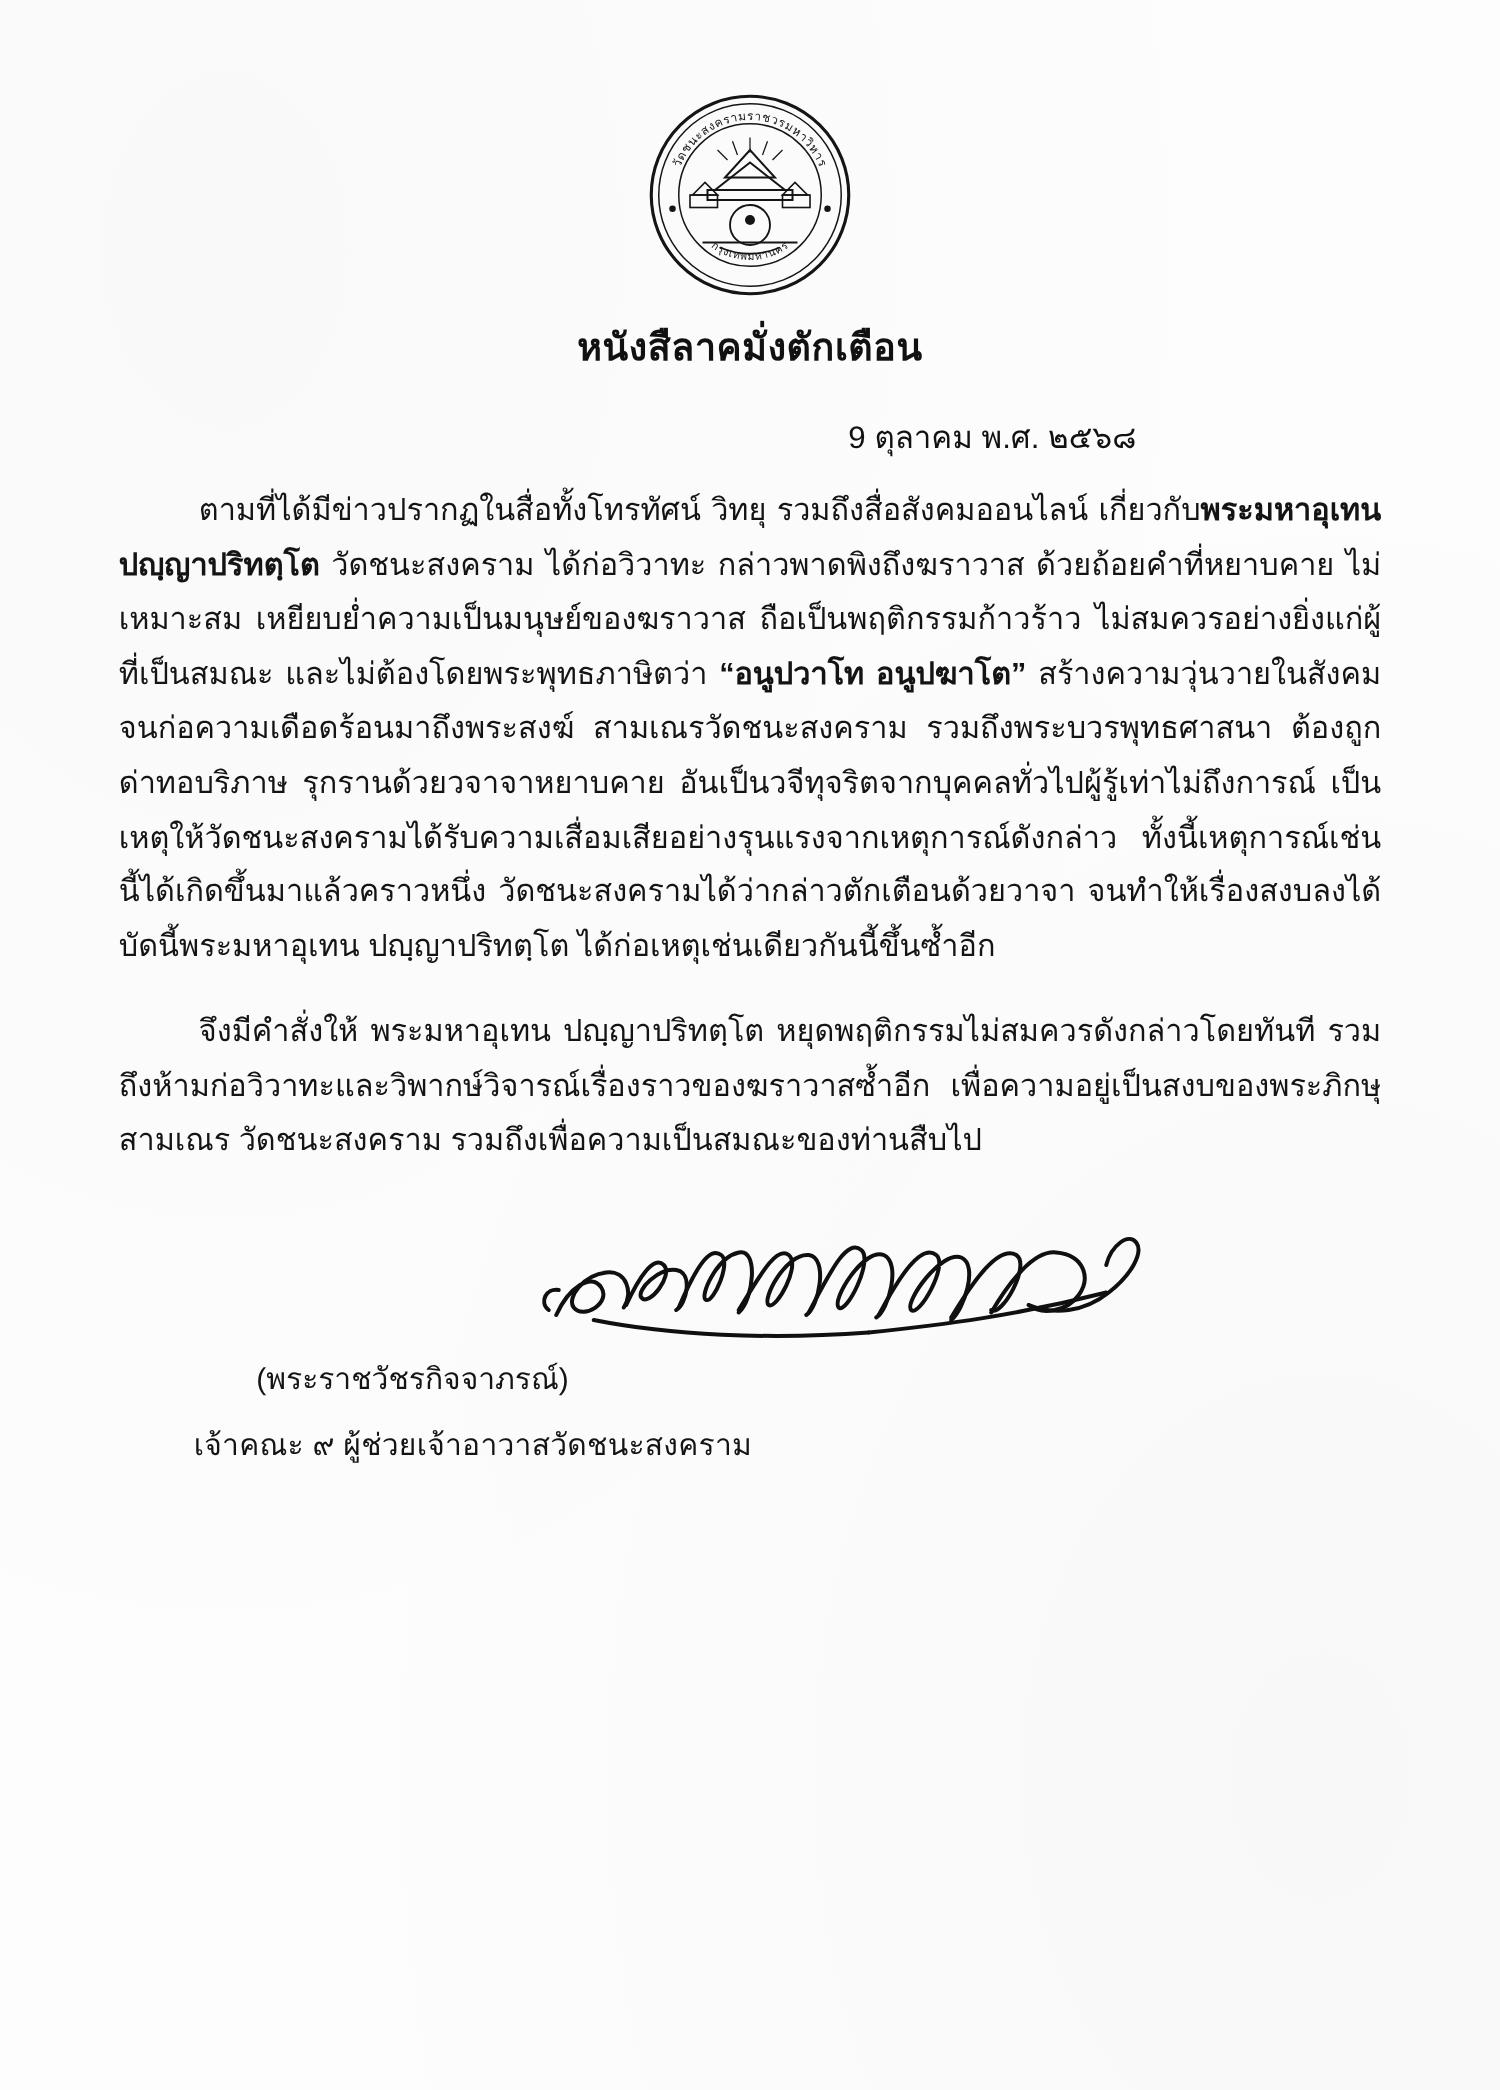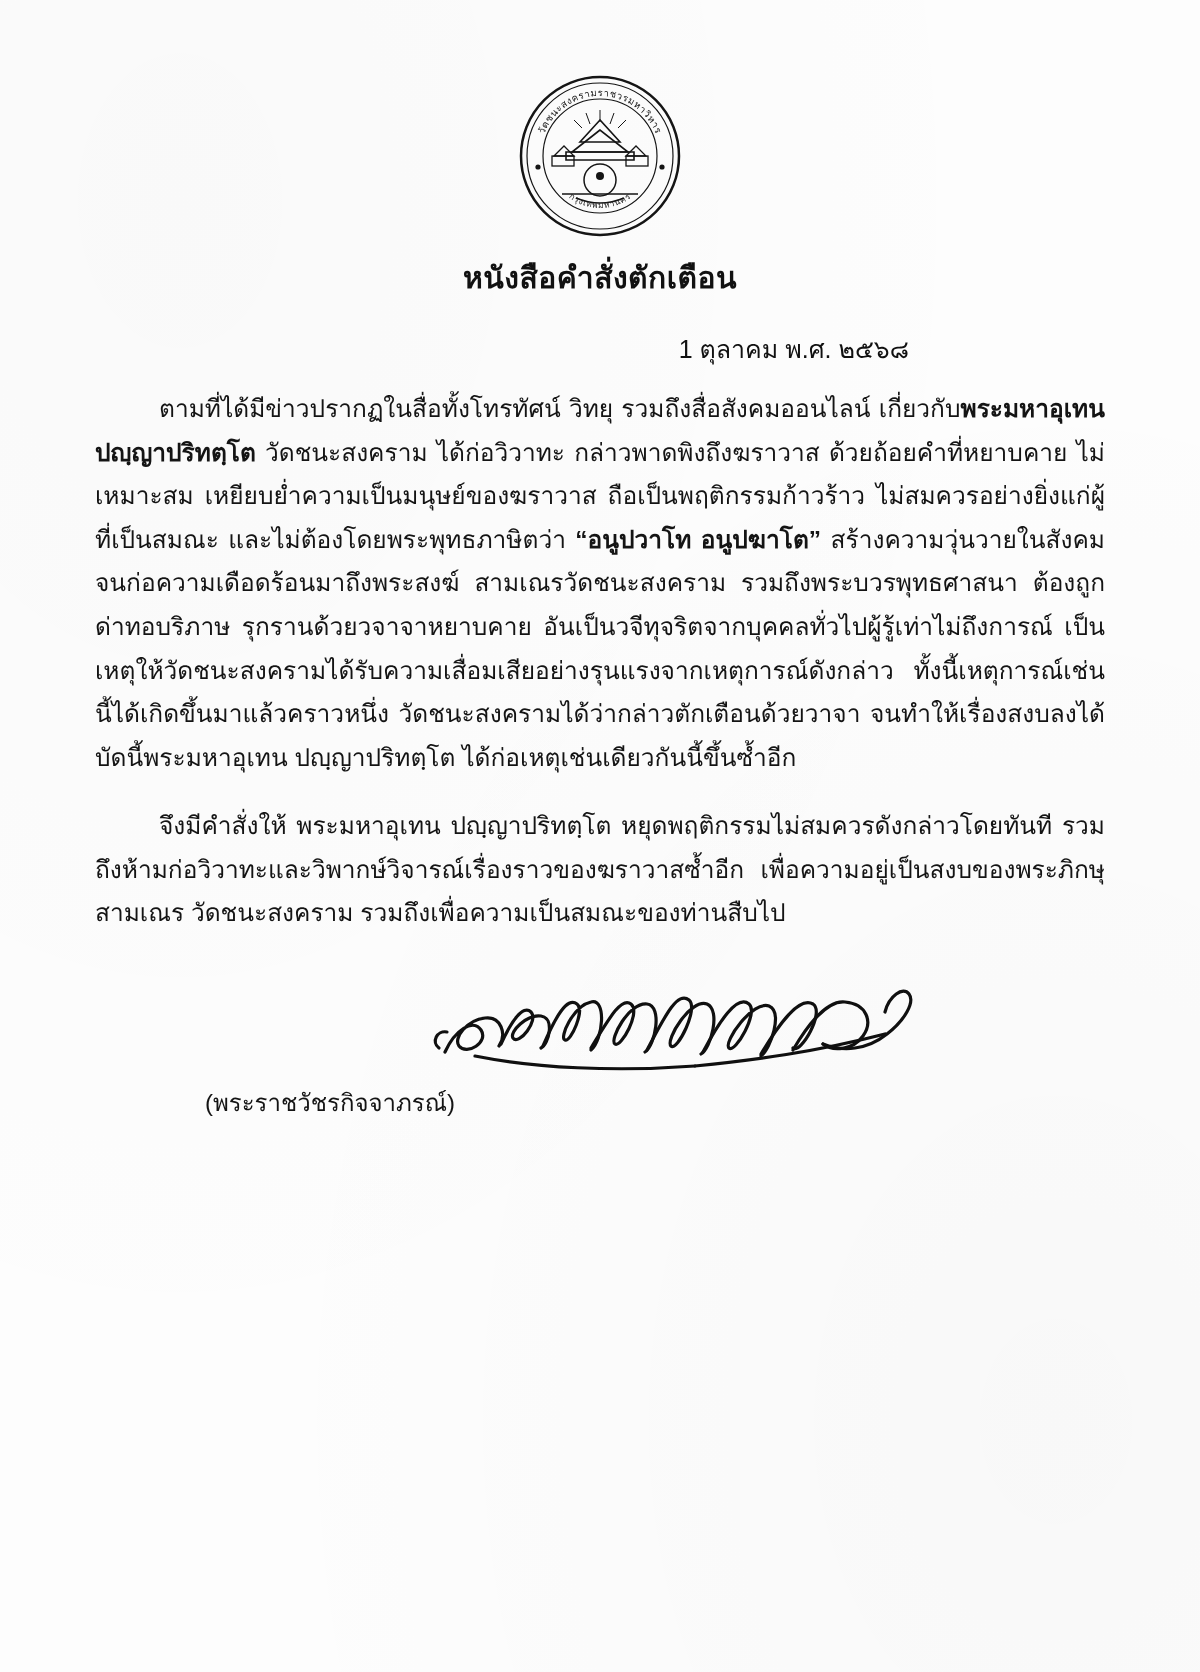--- a/index.html
+++ b/index.html
@@ -181,24 +181,24 @@
             <path d="M 60,126 Q 84,136 108,126"></path>
             <line x1="46" y1="122" x2="122" y2="122"></line>
           </g>
           <g fill="#151515">
             <circle cx="84" cy="104" r="4"></circle>
           </g>
         </svg>
       </div>
     </div>
 
-    <div class="doc-title">หนังสือคำสั่งตักเตือน</div>
-
-
-    <div class="right-line date">1 ตุลาคม พ.ศ. ๒๕๖๘</div>
+    <div class="doc-title">หนังสืลาคมั่งตักเตือน</div>
+
+
+    <div class="right-line date">9 ตุลาคม พ.ศ. ๒๕๖๘</div>
 
     <p class="para"><span>ตามที่ได้มีข่าวปรากฏในสื่อทั้งโทรทัศน์ วิทยุ รวมถึงสื่อสังคมออนไลน์ เกี่ยวกับ</span><b>พระมหาอุเทน ปญฺญาปริทตฺโต</b><span> วัดชนะสงคราม ได้ก่อวิวาทะ กล่าวพาดพิงถึงฆราวาส ด้วยถ้อยคำที่หยาบคาย ไม่เหมาะสม เหยียบย่ำความเป็นมนุษย์ของฆราวาส ถือเป็นพฤติกรรมก้าวร้าว ไม่สมควรอย่างยิ่งแก่ผู้ที่เป็นสมณะ และไม่ต้องโดยพระพุทธภาษิตว่า </span><span class="quoted">“อนูปวาโท อนูปฆาโต”</span><span> สร้างความวุ่นวายในสังคม จนก่อความเดือดร้อนมาถึงพระสงฆ์ สามเณรวัดชนะสงคราม รวมถึงพระบวรพุทธศาสนา ต้องถูกด่าทอบริภาษ รุกรานด้วยวจาจาหยาบคาย อันเป็นวจีทุจริตจากบุคคลทั่วไปผู้รู้เท่าไม่ถึงการณ์ เป็นเหตุให้วัดชนะสงครามได้รับความเสื่อมเสียอย่างรุนแรงจากเหตุการณ์ดังกล่าว ทั้งนี้เหตุการณ์เช่นนี้ได้เกิดขึ้นมาแล้วคราวหนึ่ง วัดชนะสงครามได้ว่ากล่าวตักเตือนด้วยวาจา จนทำให้เรื่องสงบลงได้ บัดนี้พระมหาอุเทน ปญฺญาปริทตฺโต ได้ก่อเหตุเช่นเดียวกันนี้ขึ้นซ้ำอีก</span></p>
 
     <p class="para second">จึงมีคำสั่งให้ พระมหาอุเทน ปญฺญาปริทตฺโต หยุดพฤติกรรมไม่สมควรดังกล่าวโดยทันที รวมถึงห้ามก่อวิวาทะและวิพากษ์วิจารณ์เรื่องราวของฆราวาสซ้ำอีก เพื่อความอยู่เป็นสงบของพระภิกษุ สามเณร วัดชนะสงคราม รวมถึงเพื่อความเป็นสมณะของท่านสืบไป</p>
 
 
     <div class="sign-block">
       <div class="signature">
         <svg width="520" height="128" viewBox="0 0 520 128" aria-hidden="true">
           <g fill="none" stroke="#101010" stroke-width="3.2" stroke-linecap="round" stroke-linejoin="round">
@@ -211,16 +211,17 @@
             <path d="M 346,94 C 364,64 384,36 398,44 C 410,52 386,94 378,88"></path>
             <path d="M 378,90 C 392,66 412,40 430,42 C 452,44 458,62 448,76 C 438,90 418,92 408,84"></path>
             <path d="M 408,84 C 428,92 452,90 472,74 C 490,60 500,42 494,34 C 488,26 474,36 470,52"></path>
             <path d="M 60,96 C 120,108 200,112 280,106"></path>
             <path d="M 280,106 C 340,100 400,92 470,74"></path>
             <path d="M 24,88 C 16,82 22,70 32,72"></path>
           </g>
         </svg>
       </div>
       <div class="sign-name">(พระราชวัชรกิจจาภรณ์)</div>
+      <div class="sign-role">เจ้าคณะ ๙  ผู้ช่วยเจ้าอาวาสวัดชนะสงคราม</div>
     </div>
 
   </div>
 </div>
 
 </body></html>

